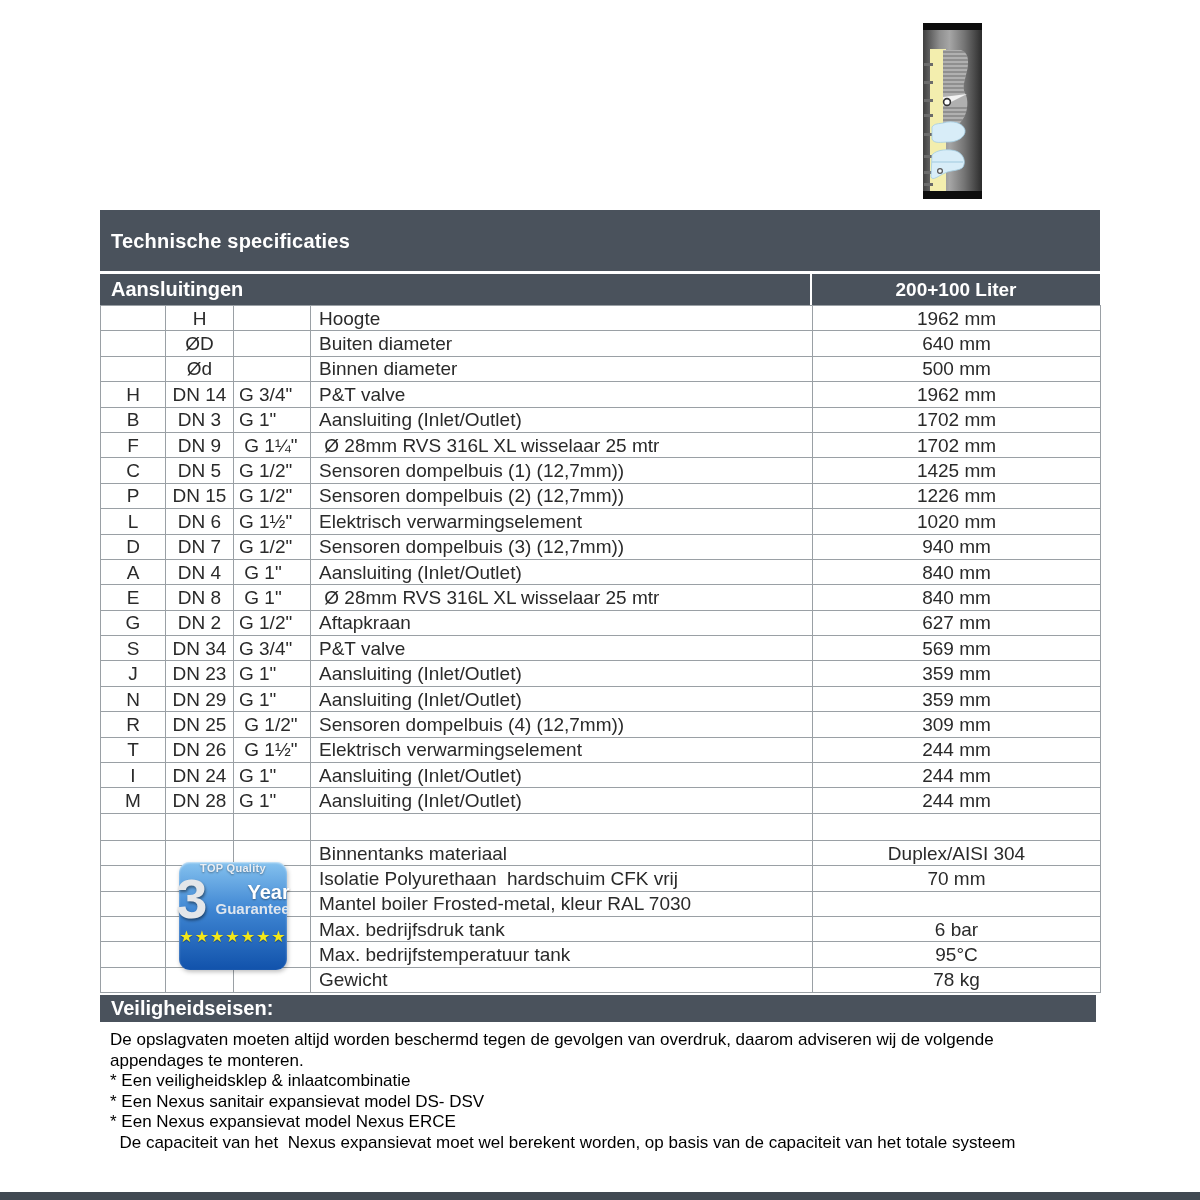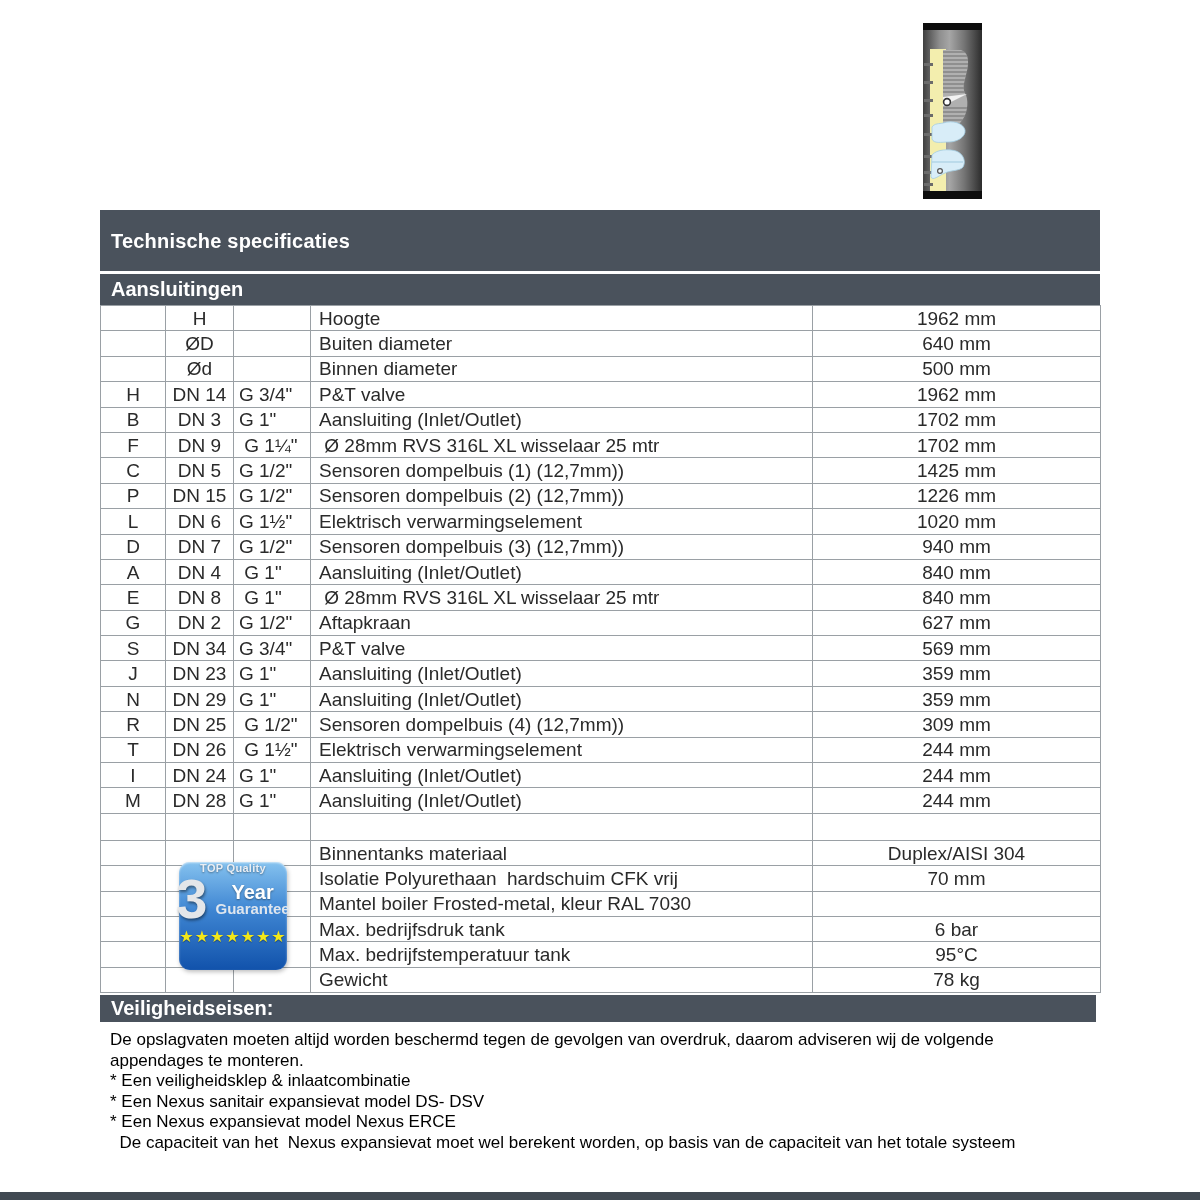--- a/index.html
+++ b/index.html
@@ -24,21 +24,21 @@
     position:absolute;left:100px;top:210px;width:1000px;height:61px;
     background:var(--header-bg);color:#fff;padding:18px 0 0 11px;
   }
   .title-line1{font-size:20px;font-weight:600;line-height:26px;letter-spacing:.2px;}
   .title-line2{font-size:20px;font-weight:600;line-height:27px;letter-spacing:.2px;}
   .title-line2 sup{font-size:13px;}
 
   
   .subheader{
     position:absolute;left:100px;top:274px;width:1000px;height:31px;
-    background:var(--header-bg);color:#fff;display:flex;flex-direction:column;
+    background:var(--header-bg);color:#fff;display:flex;
   }
   .subheader-left{width:710px;font-size:20px;font-weight:600;line-height:31px;padding-left:11px;}
   .subheader-divider{width:2px;background:#ffffff;}
   .subheader-right{flex:1;font-size:19px;font-weight:700;line-height:31px;text-align:center;}
 
   
   .spec-table{
     position:absolute;left:100px;top:305px;width:1000px;
     border-collapse:collapse;table-layout:fixed;
   }
@@ -59,21 +59,21 @@
   .badge{
     position:absolute;left:179px;top:862px;width:108px;height:108px;
     border-radius:11px;
     background:linear-gradient(180deg,var(--badge-top) 0%,#3e85d2 45%,var(--badge-bottom) 100%);
     box-shadow:inset 0 1px 2px rgba(255,255,255,.6), 1px 2px 4px rgba(0,0,0,.25);
     color:#fff;text-align:center;z-index:5;
   }
   .badge-top{font-size:11px;font-weight:700;color:#e9eef4;text-shadow:0 1px 2px rgba(0,0,0,.4);letter-spacing:.3px;}
   .badge-mid{display:flex;justify-content:center;align-items:flex-start;margin-top:-4px;}
   .badge-number{font-size:56px;font-weight:700;color:#e4e6e9;line-height:58px;text-shadow:1px 2px 3px rgba(0,0,0,.45);}
-  .badge-mid-right{margin-left:8px;text-align:center;margin-top:12px;}
+  .badge-mid-right{margin-left:8px;text-align:right;margin-top:12px;}
   .badge-year{font-size:20px;font-weight:700;color:#fff;line-height:20px;text-shadow:0 1px 2px rgba(0,0,0,.4);}
   .badge-guarantee{font-size:15px;font-weight:700;color:#dfe6ee;line-height:13px;}
   .badge-stars{font-size:16px;letter-spacing:1px;color:var(--star);margin-top:-1px;text-shadow:0 1px 1px rgba(0,0,0,.35);}
 
   
   .safety-bar{
     position:absolute;left:100px;top:995px;width:996px;height:27px;
     background:var(--header-bg);color:#fff;
     font-size:20px;font-weight:600;line-height:27px;padding-left:11px;
   }

